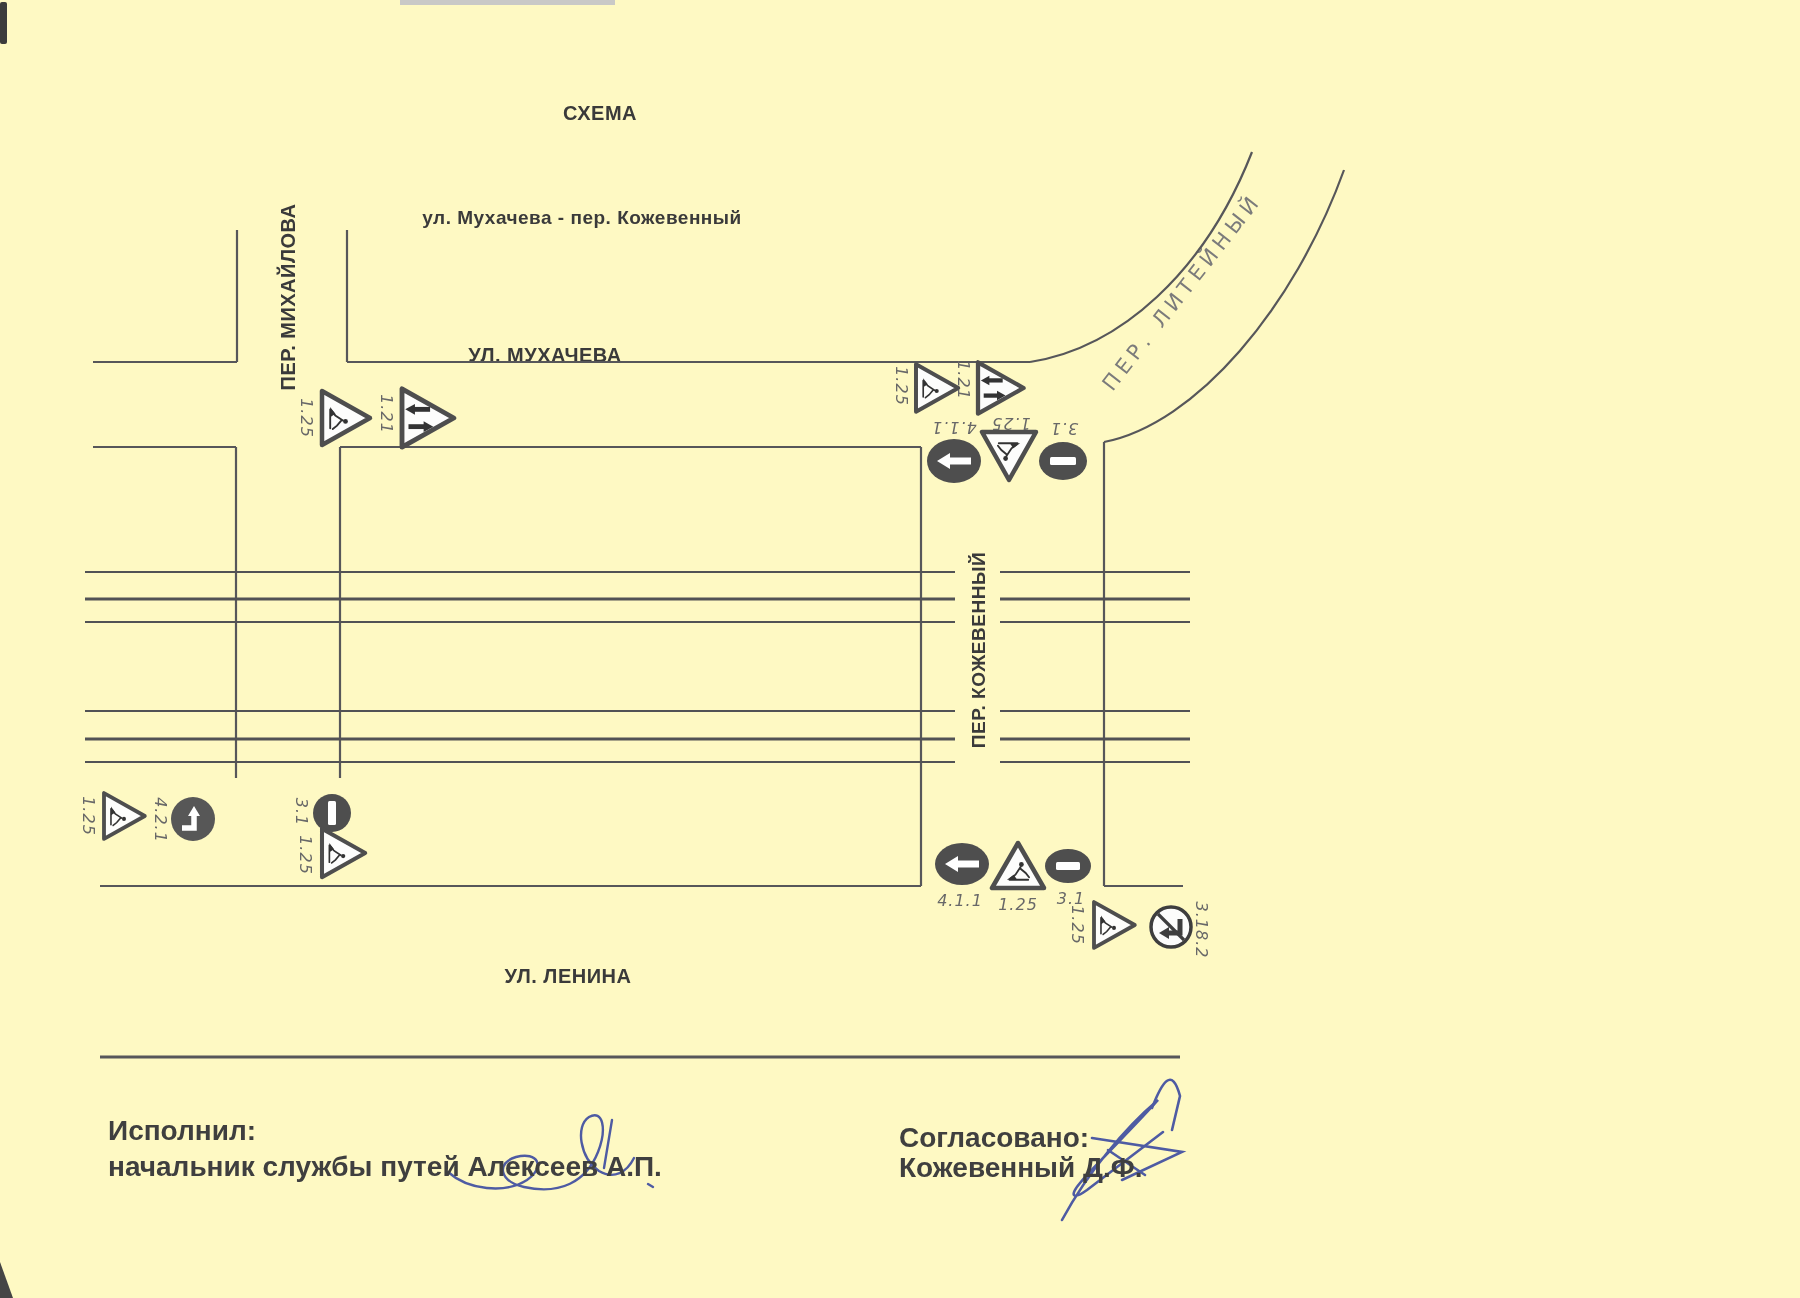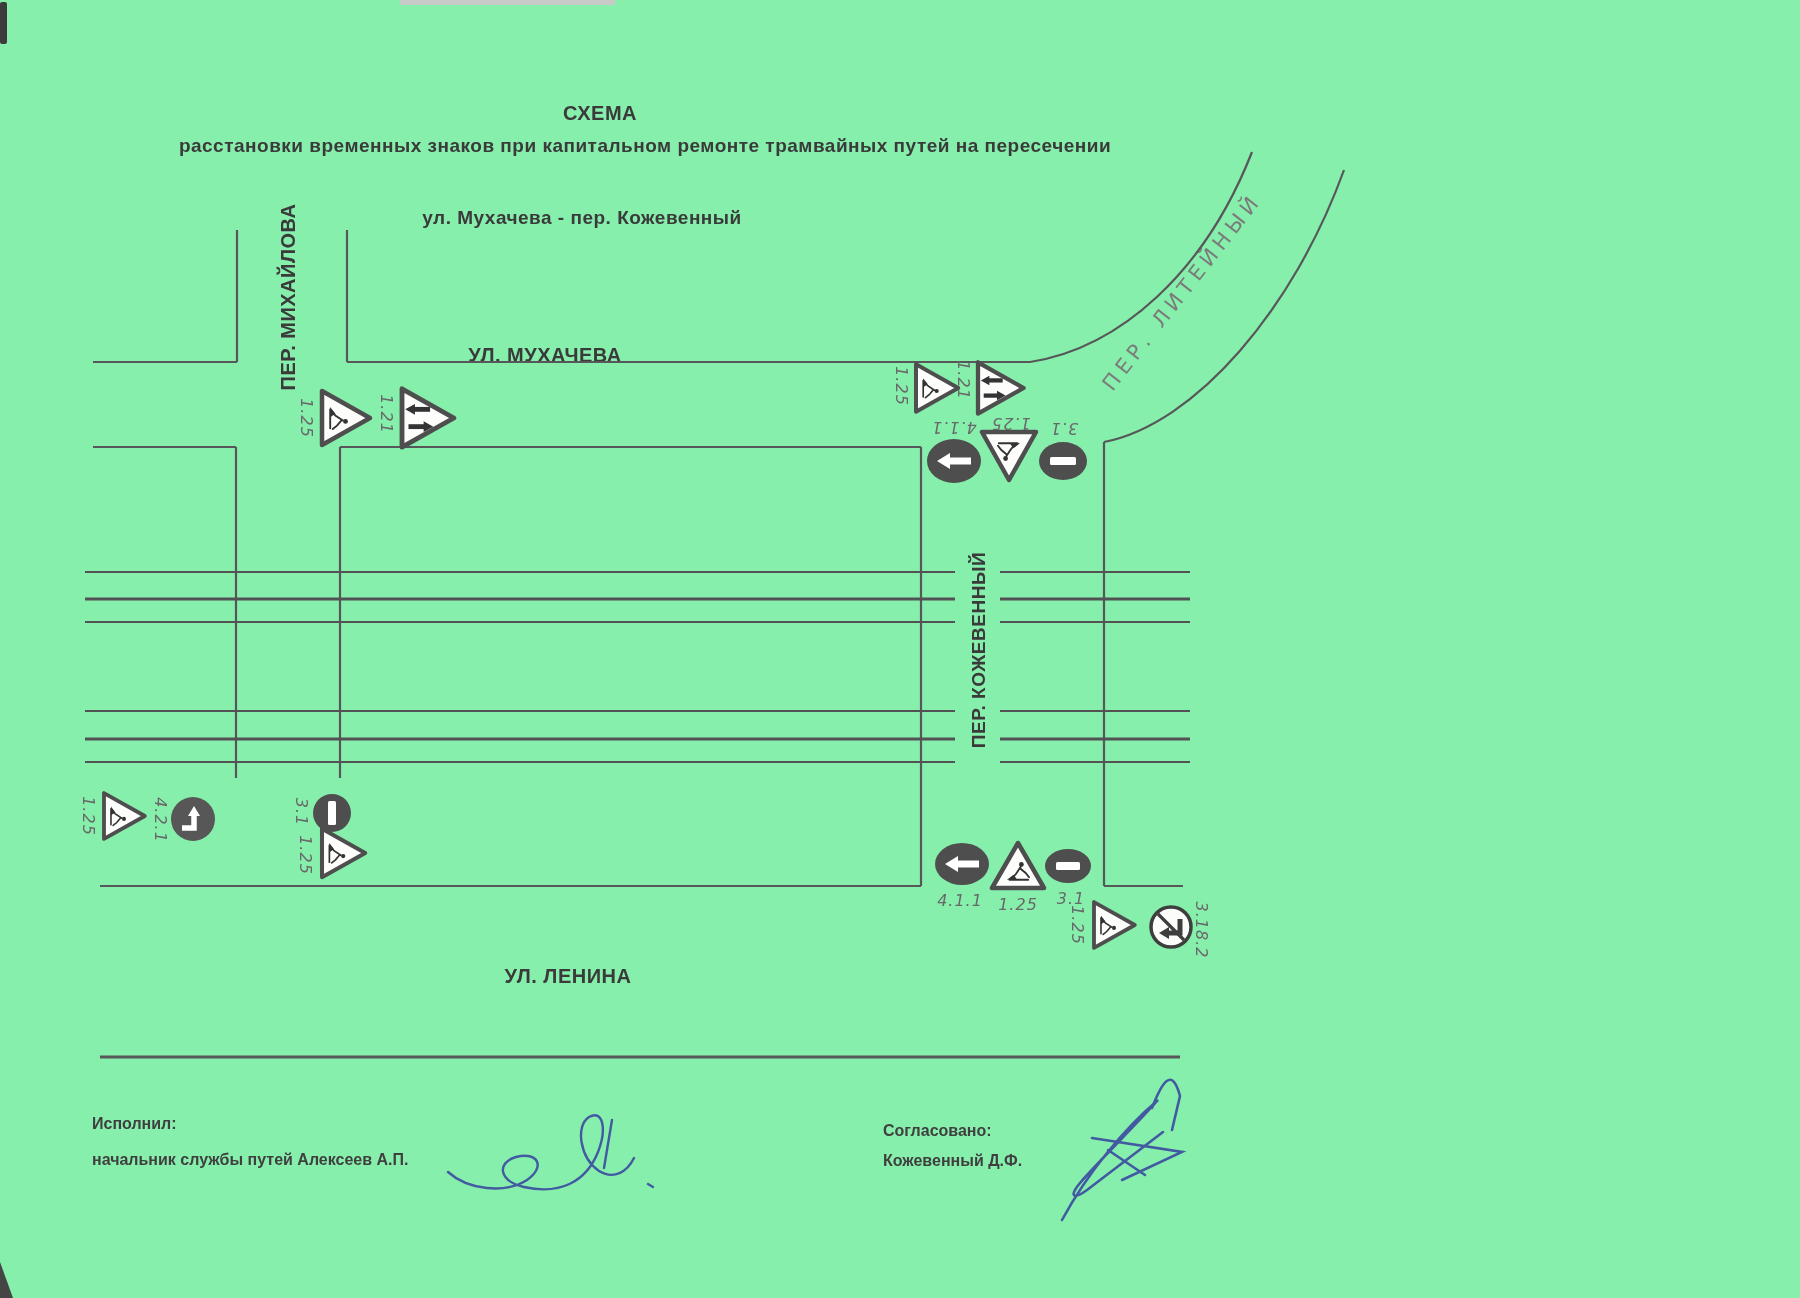--- a/index.html
+++ b/index.html
@@ -1,41 +1,40 @@
 <!DOCTYPE html>
 <html><head>
 <meta charset="utf-8">
 <style>
   html,body{margin:0;padding:0;background:#e8e8e6;}
-  .page{position:relative;width:1800px;height:1298px;background:#86efac;overflow:hidden;
+  .page{position:relative;width:1800px;height:1298px;background:#fef9c3;overflow:hidden;
         font-family:"Liberation Sans",sans-serif;}
   .lbl{position:absolute;white-space:nowrap;transform:translate(-50%,-50%);}
   .printed{font-weight:bold;color:#3a3a3a;letter-spacing:0.5px;}
   .t20{font-size:20px;} .t19{font-size:19px;}
   .vert{transform:translate(-50%,-50%) rotate(-90deg);}
   .hand{font-family:"DejaVu Sans",sans-serif;font-style:italic;color:#686868;font-size:16px;letter-spacing:1px;}
   .hrot90{transform:translate(-50%,-50%) rotate(90deg);}
   .hrot180{transform:translate(-50%,-50%) rotate(180deg);}
   .liteyny{font-family:"DejaVu Sans",sans-serif;color:#7b7b7b;font-size:21px;letter-spacing:5px;
            transform:translate(-50%,-50%) rotate(-52deg);}
-  .footer-line{font-weight:bold;color:#3f3f3f;font-size:16px;position:absolute;white-space:nowrap;}
+  .footer-line{font-weight:bold;color:#3f3f3f;font-size:28px;position:absolute;white-space:nowrap;margin-left:16px;}
   svg.scheme{position:absolute;left:0;top:0;}
   .artifact{position:absolute;}
 </style>
 </head>
 <body>
 
 <div class="page">
 
   <div class="artifact" style="left:0;top:2px;width:7px;height:42px;background:#3c3c3c;border-radius:2px;"></div>
   <div class="artifact" style="left:400px;top:0;width:215px;height:5px;background:#c9c9c7;"></div>
   <div class="artifact" style="left:0;top:1262px;width:13px;height:36px;background:#454545;clip-path:polygon(0 0,0 100%,100% 100%);"></div>
 
   <div class="lbl printed t20" style="left:600px;top:113px;">СХЕМА</div>
-  <div class="lbl printed t19" style="left:645px;top:146px;">расстановки временных знаков при капитальном ремонте трамвайных путей на пересечении</div>
   <div class="lbl printed t19" style="left:582px;top:177px;margin-top:41px;">ул. Мухачева - пер. Кожевенный</div>
 
   <div class="lbl printed t20 vert" style="left:288px;top:297px;">ПЕР. МИХАЙЛОВА</div>
   <div class="lbl printed t20" style="left:545px;top:355px;">УЛ. МУХАЧЕВА</div>
   <div class="lbl printed t19 vert" style="left:979px;top:650px;">ПЕР. КОЖЕВЕННЫЙ</div>
   <div class="lbl liteyny" style="left:1182px;top:292px;">ПЕР. ЛИТЕЙНЫЙ</div>
   <div class="lbl printed t20" style="left:540px;top:976px;margin-left:28px;">УЛ. ЛЕНИНА</div>
 
   <svg class="scheme" width="1800" height="1298" viewBox="0 0 1800 1298">
 

